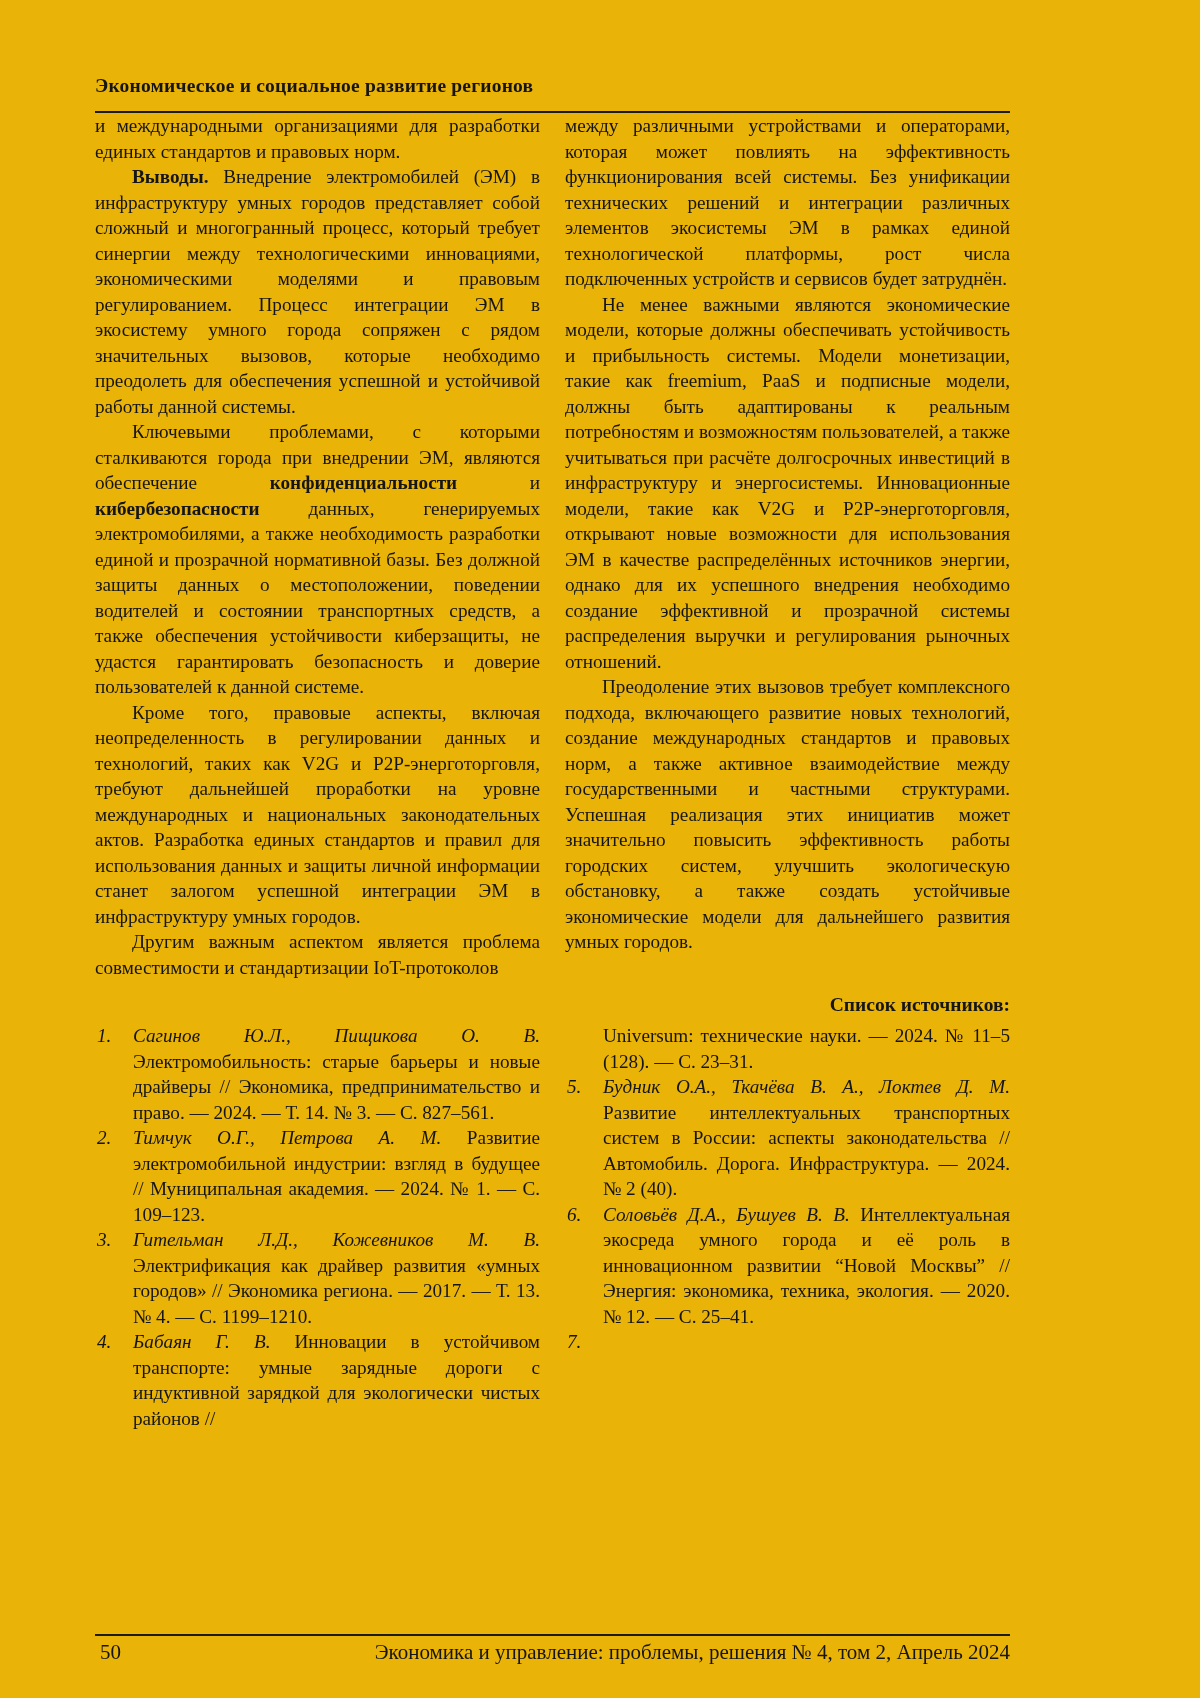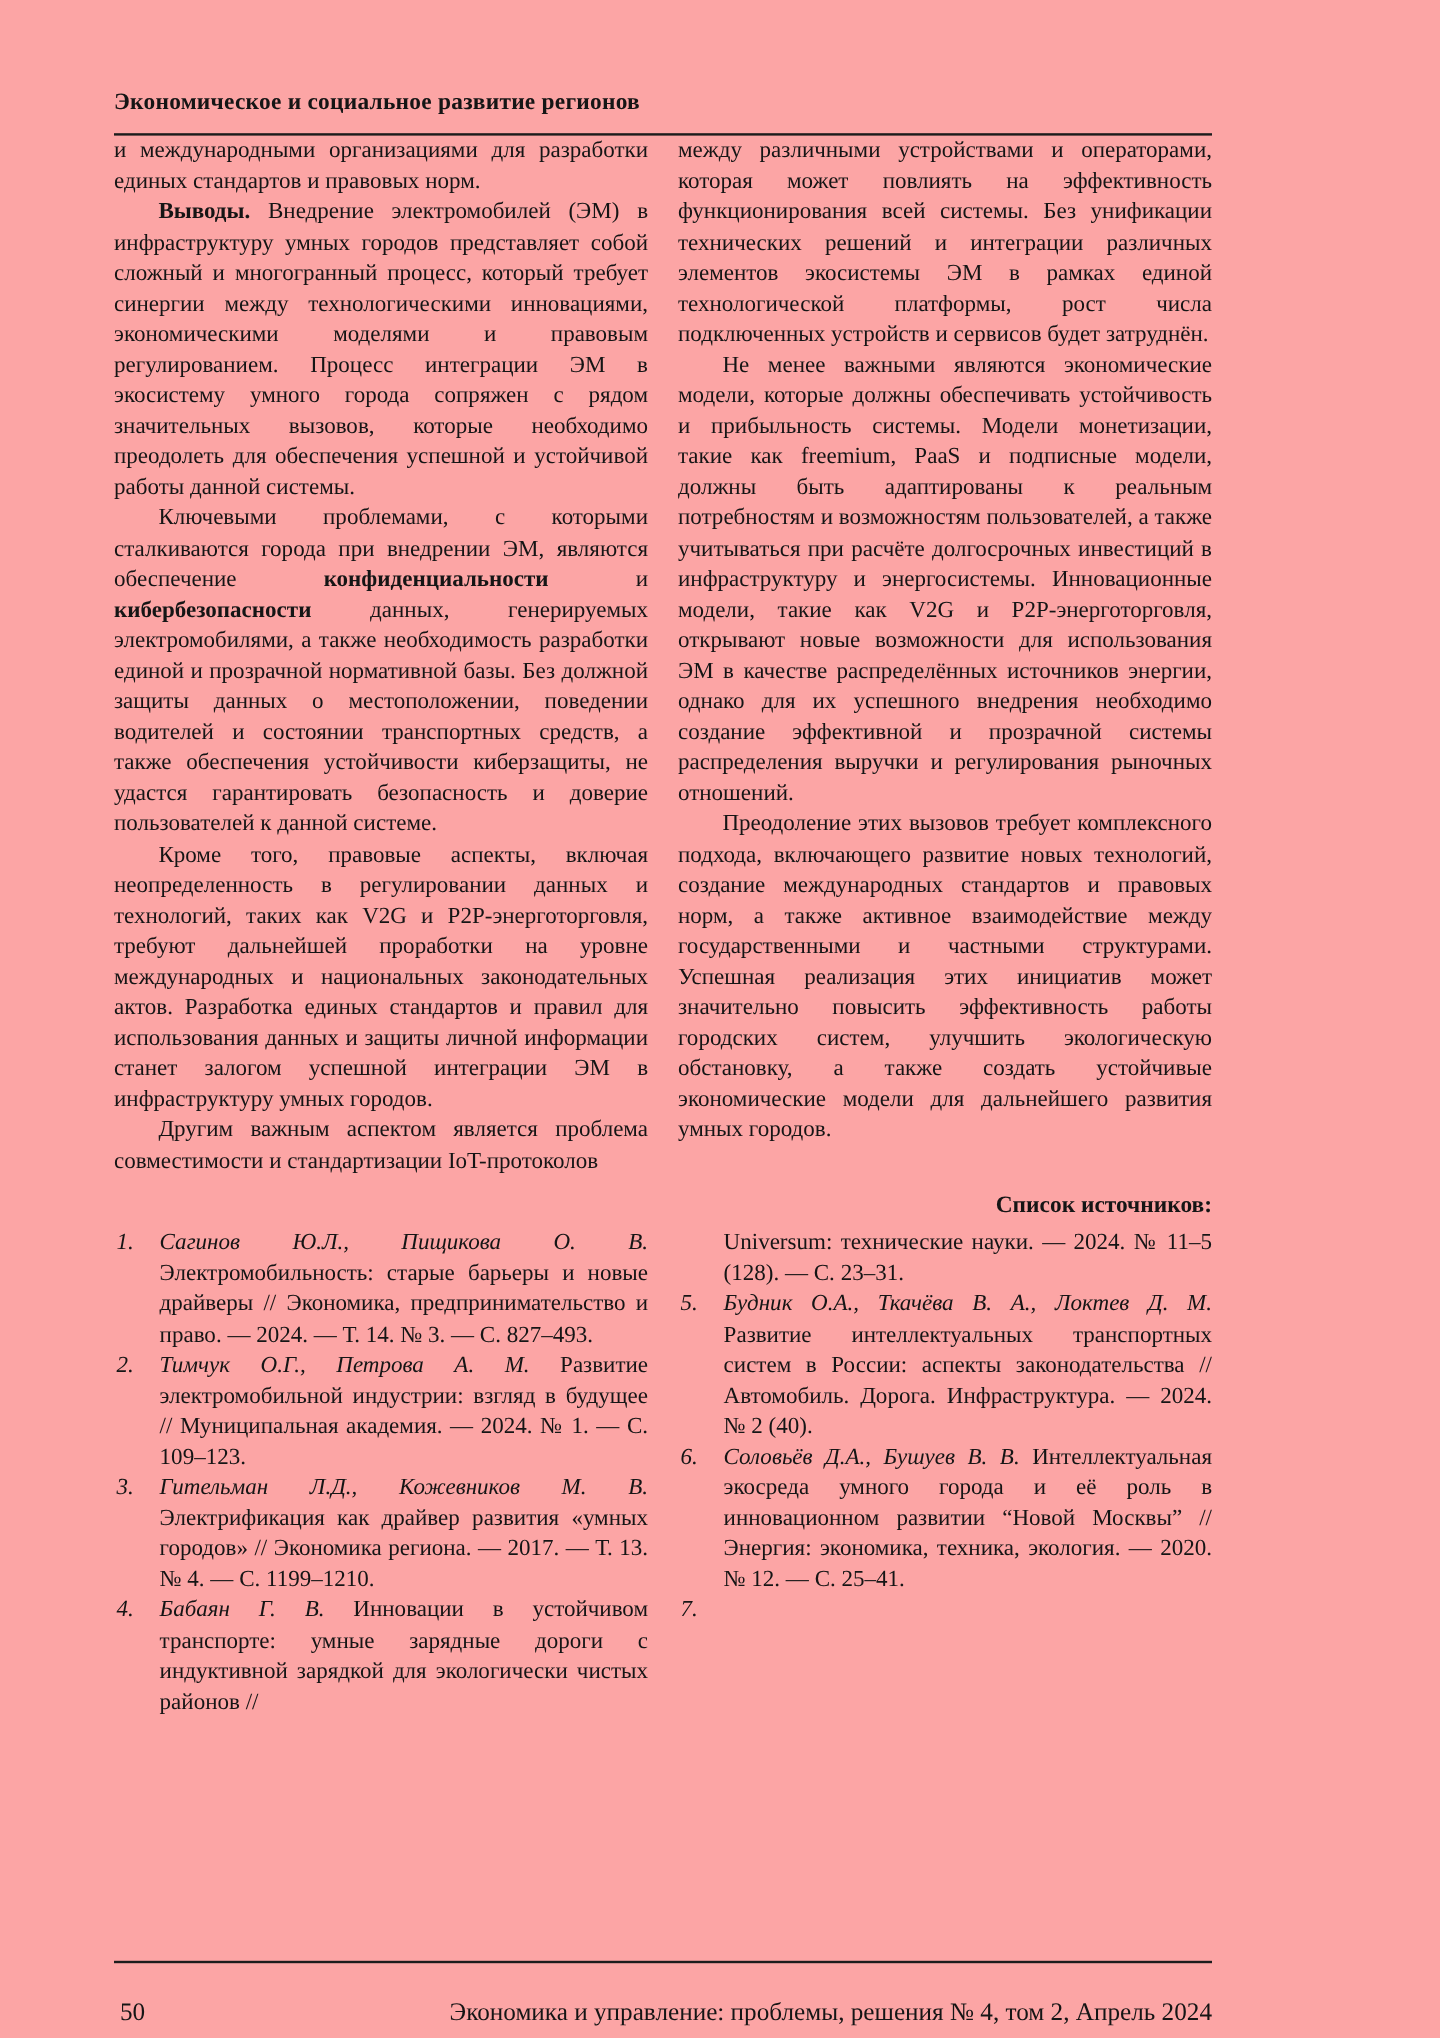--- a/index.html
+++ b/index.html
@@ -8,21 +8,21 @@
     width: 1200px;
     height: 1698px;
     font-family: "Liberation Serif", serif;
     color: #151515;
     -webkit-font-smoothing: antialiased;
   }
   .page {
     position: relative;
     width: 1200px;
     height: 1698px;
-    background: #fca5a5;
+    background: #eab308;
     padding: 74px 190px 0 95px;
     overflow: hidden;
   }
   
   .page-header {
     border-bottom: 2px solid #1c1c1c;
     padding-bottom: 13px;
   }
   .running-head {
     font-size: 19.5px;
@@ -71,21 +71,21 @@
     top: 0;
     font-style: italic;
   }
   
   .page-footer {
     position: absolute;
     left: 95px;
     top: 1634px;
     width: 915px;
     border-top: 2px solid #1c1c1c;
-    padding-top: 28px;
+    padding-top: 4px;
     display: flex;
     justify-content: space-between;
     align-items: flex-start;
     font-size: 21px;
   }
   .page-number { padding-left: 5px; }
 </style>
 </head>
 <body>
 
@@ -118,21 +118,21 @@
       </div>
   </main>
 
   <section class="references">
     <h2 class="ref-heading">Список источников:</h2>
     <div class="ref-columns">
       <div class="ref-col">
 
           <div class="ref-item">
             <span class="ref-num">1.</span>
-            <span class="ref-text"><span class="i">Сагинов Ю.Л., Пищикова О. В.</span><span> Электромобильность: старые барьеры и новые драйверы // Экономика, предпринимательство и право. — 2024. — Т. 14. № 3. — С. 827–493.</span></span>
+            <span class="ref-text"><span class="i">Сагинов Ю.Л., Пищикова О. В.</span><span> Электромобильность: старые барьеры и новые драйверы // Экономика, предпринимательство и право. — 2024. — Т. 14. № 3. — С. 827–561.</span></span>
           </div>
 
           <div class="ref-item">
             <span class="ref-num">2.</span>
             <span class="ref-text"><span class="i">Тимчук О.Г., Петрова А. М.</span><span> Развитие электромобильной индустрии: взгляд в будущее // Муниципальная академия. — 2024. № 1. — С. 109–123.</span></span>
           </div>
 
           <div class="ref-item">
             <span class="ref-num">3.</span>
             <span class="ref-text"><span class="i">Гительман Л.Д., Кожевников М. В.</span><span> Электрификация как драйвер развития «умных городов» // Экономика региона. — 2017. — Т. 13. № 4. — С. 1199–1210.</span></span>

